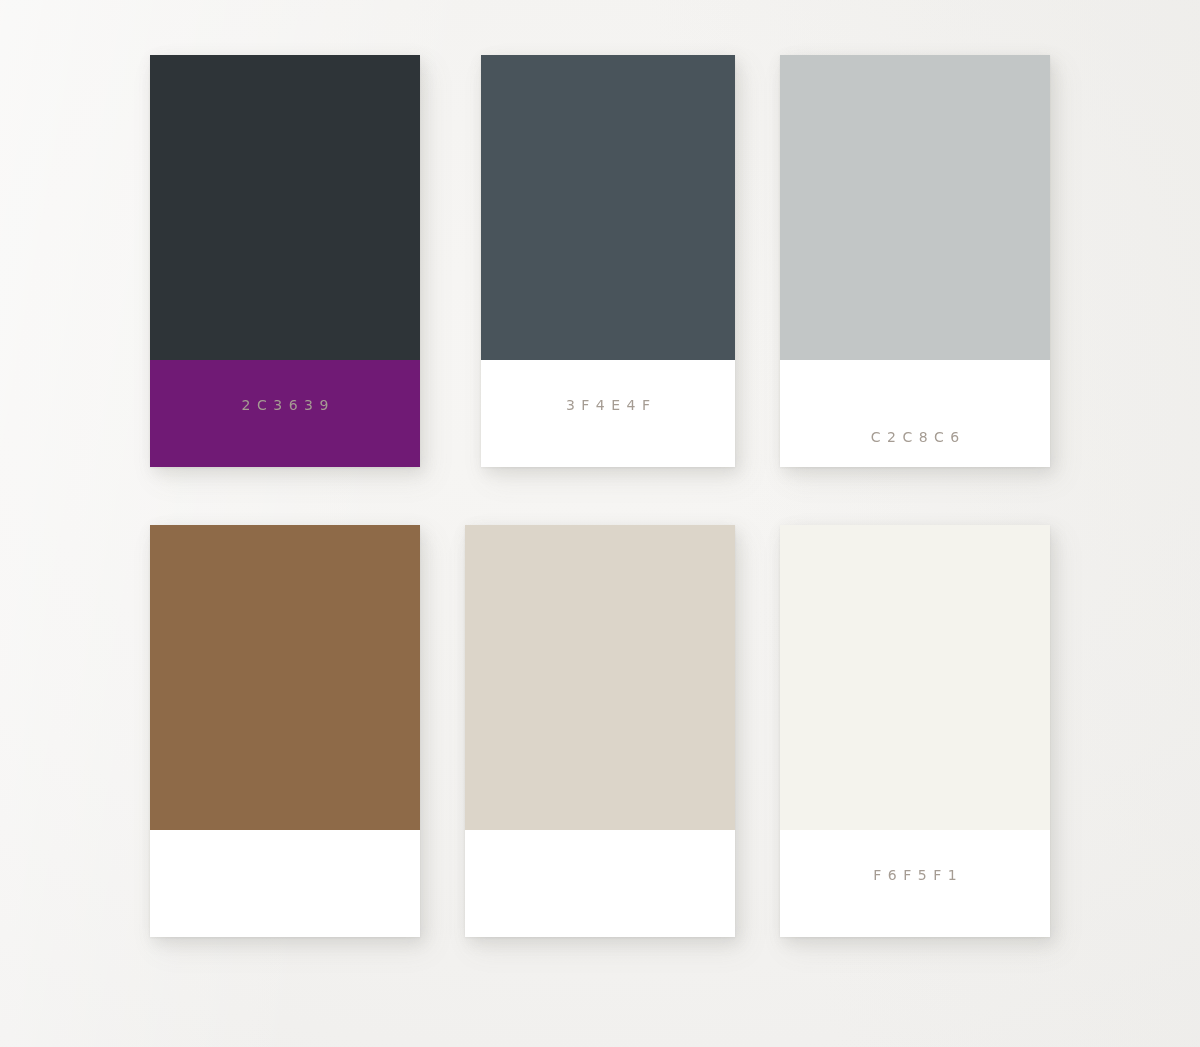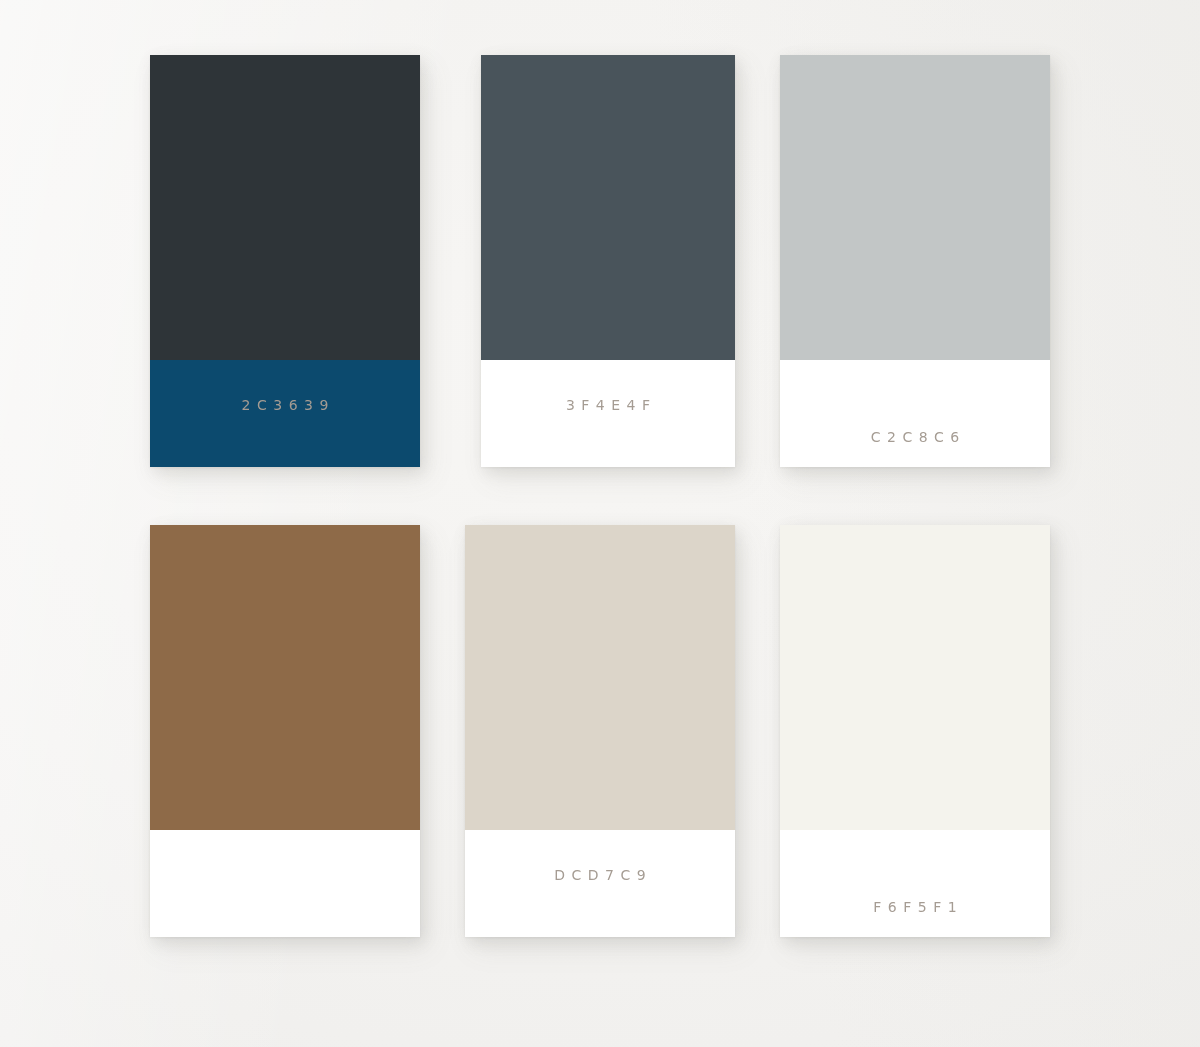--- a/index.html
+++ b/index.html
@@ -83,21 +83,21 @@
 </style>
 </head>
 <body style="background-color: rgb(243, 242, 240);">
 
 <div class="backdrop"></div>
 
 <div class="palette-grid">
 
   <div class="swatch-card" style="background: rgb(255, 255, 255);">
     <div class="swatch-color" style="background-color: rgb(46, 52, 56);"></div>
-    <div class="swatch-caption" style="background: #0c4a6e; justify-content: center;">
+    <div class="swatch-caption" style="background: #701a75; justify-content: center;">
       <span class="swatch-hex" style="color: rgb(165, 156, 147);">2C3639</span>
     </div>
   </div>
 
   <div class="swatch-card" style="background: #3b82f6; margin-left: 16px;">
     <div class="swatch-color" style="background-color: rgb(73, 84, 91);"></div>
     <div class="swatch-caption" style="background: rgb(255, 255, 255);">
       <span class="swatch-hex" style="color: rgb(165, 156, 147);">3F4E4F</span>
     </div>
   </div>
@@ -108,25 +108,22 @@
       <span class="swatch-hex" style="color: rgb(165, 156, 147);">C2C8C6</span>
     </div>
   </div>
 
   <div class="swatch-card" style="background: rgb(255, 255, 255);">
     <div class="swatch-color" style="background-color: rgb(142, 106, 72);"></div>
   </div>
 
   <div class="swatch-card" style="background: rgb(255, 255, 255);">
     <div class="swatch-color" style="background-color: rgb(220, 213, 201);"></div>
-    <div class="swatch-caption" style="background: rgb(255, 255, 255);">
-      <span class="swatch-hex" style="color: rgb(165, 156, 147);">DCD7C9</span>
-    </div>
   </div>
 
-  <div class="swatch-card" style="background: rgb(255, 255, 255); gap: 32px;">
+  <div class="swatch-card" style="background: rgb(255, 255, 255);">
     <div class="swatch-color" style="background-color: rgb(244, 243, 237);"></div>
     <div class="swatch-caption" style="background: rgb(255, 255, 255);">
       <span class="swatch-hex" style="color: rgb(165, 156, 147);">F6F5F1</span>
     </div>
   </div>
 
 </div>
 
 </body></html>

